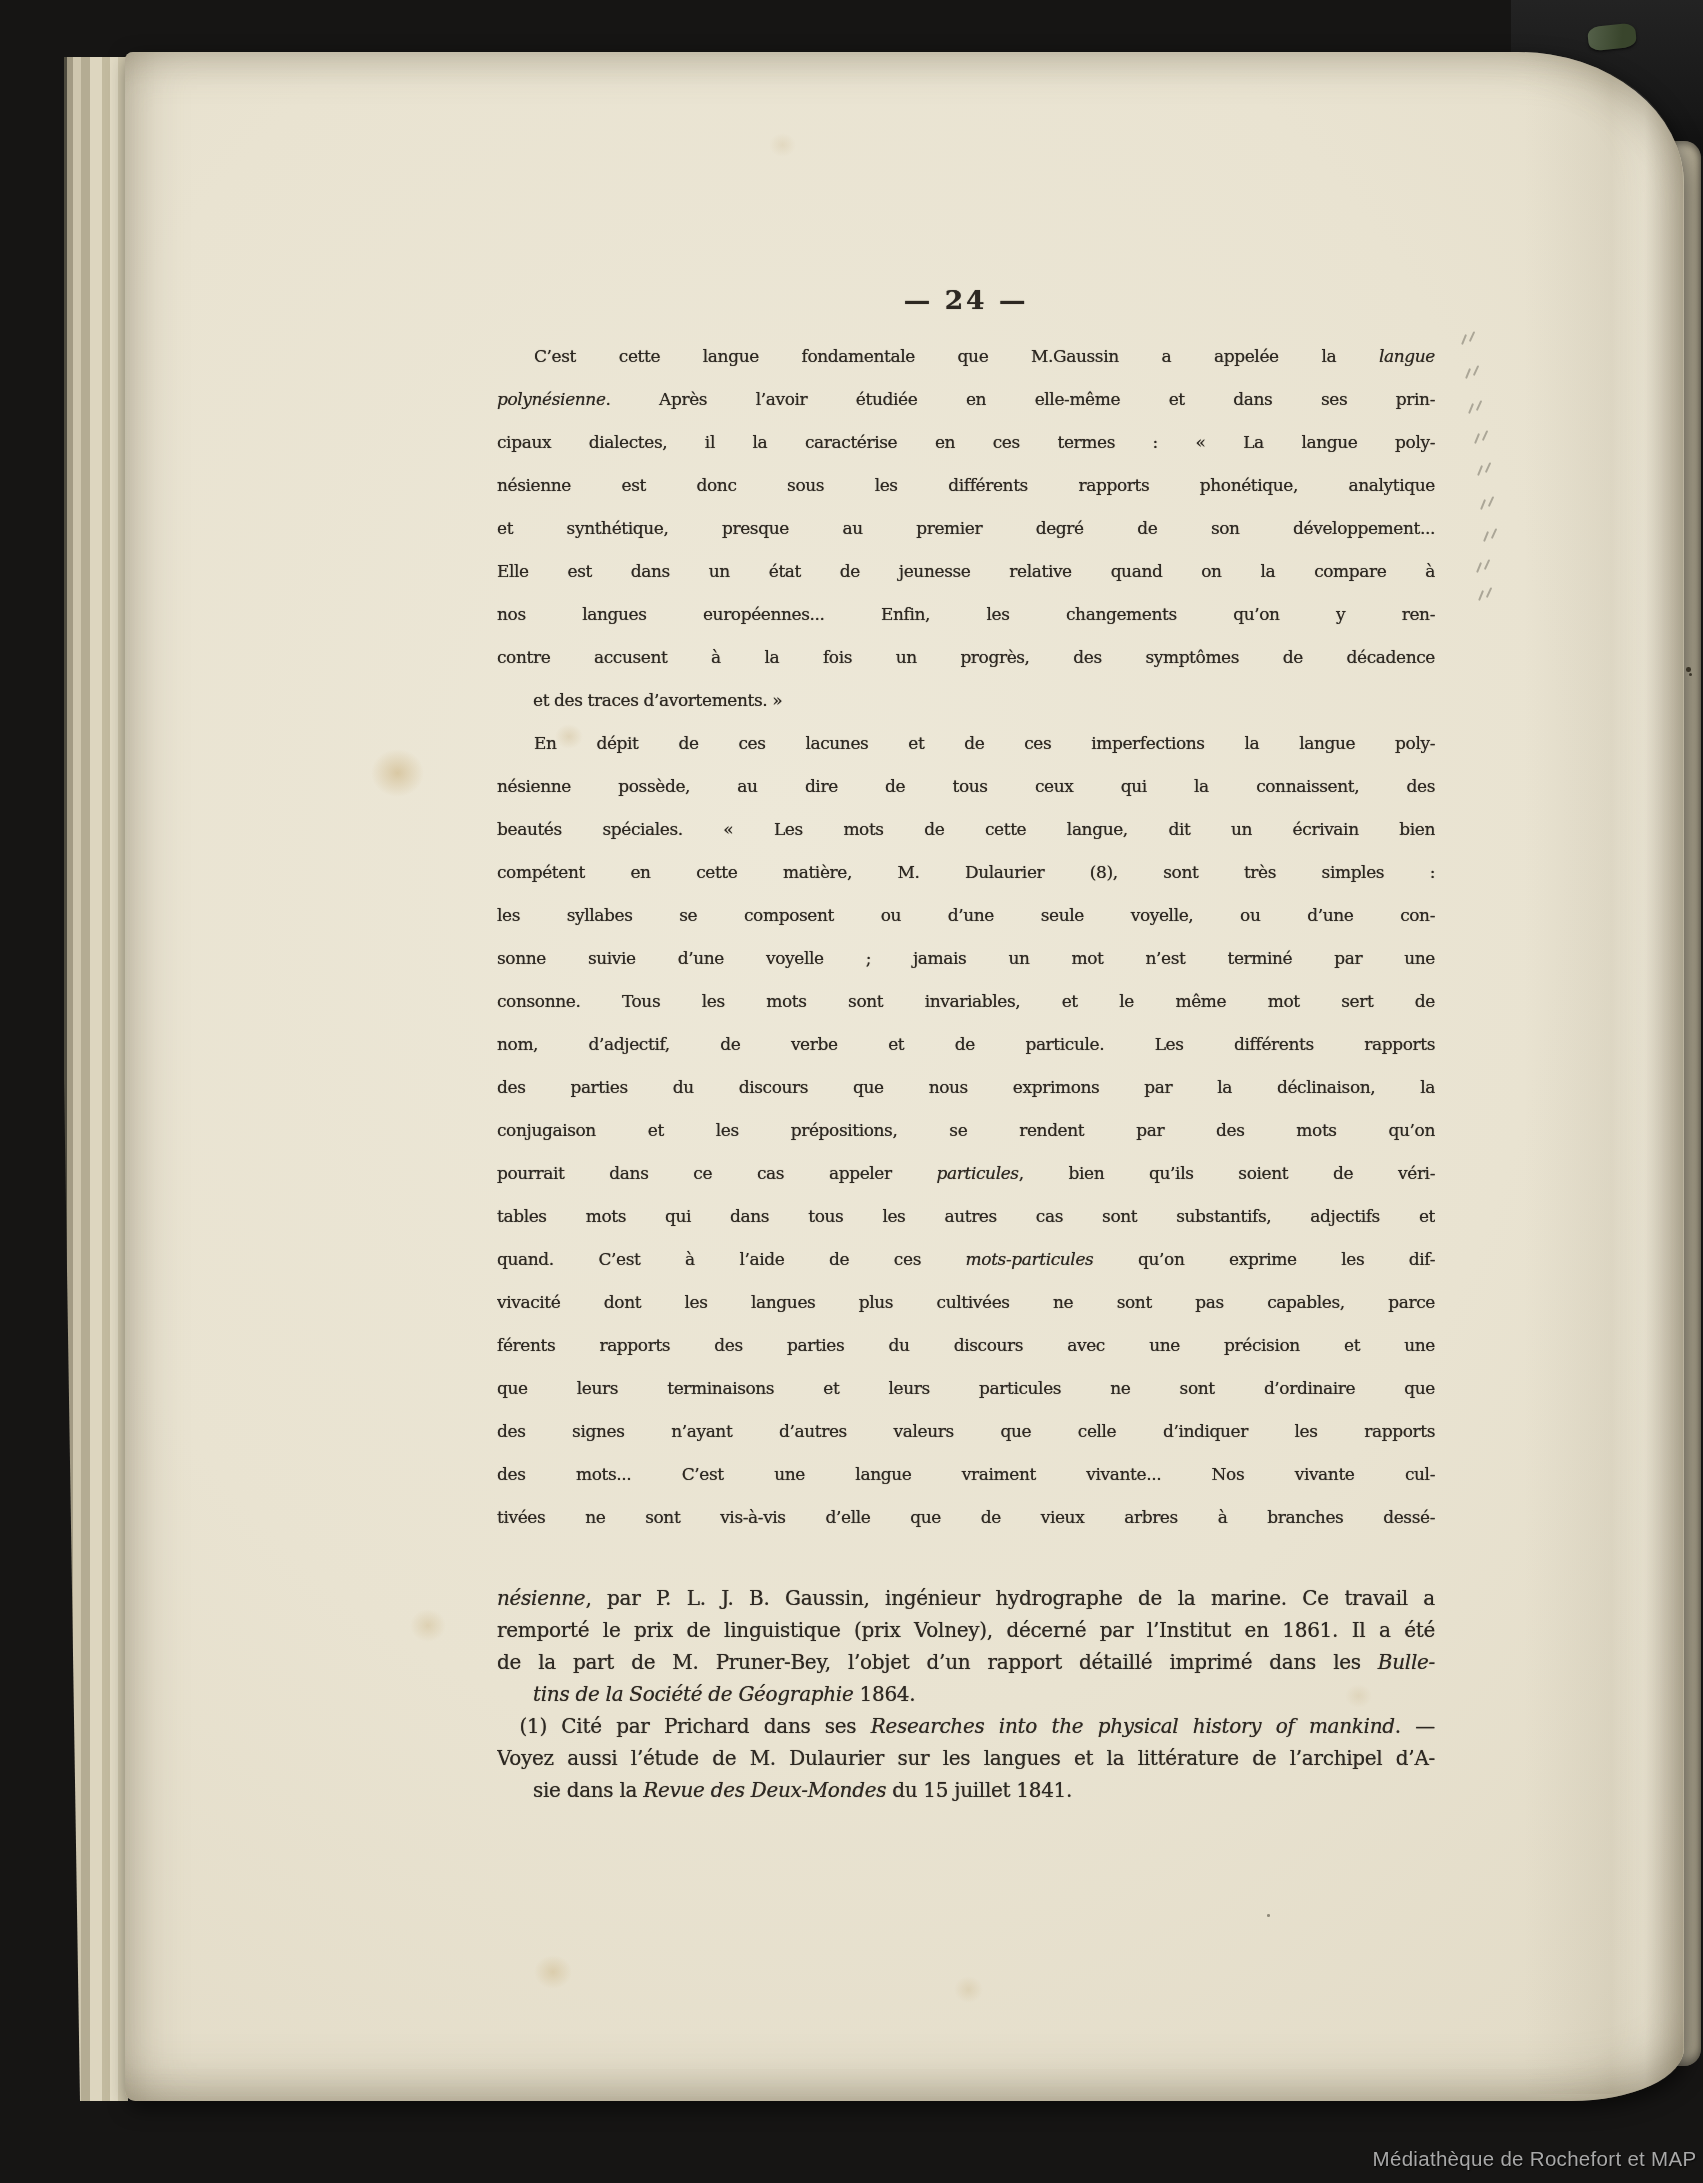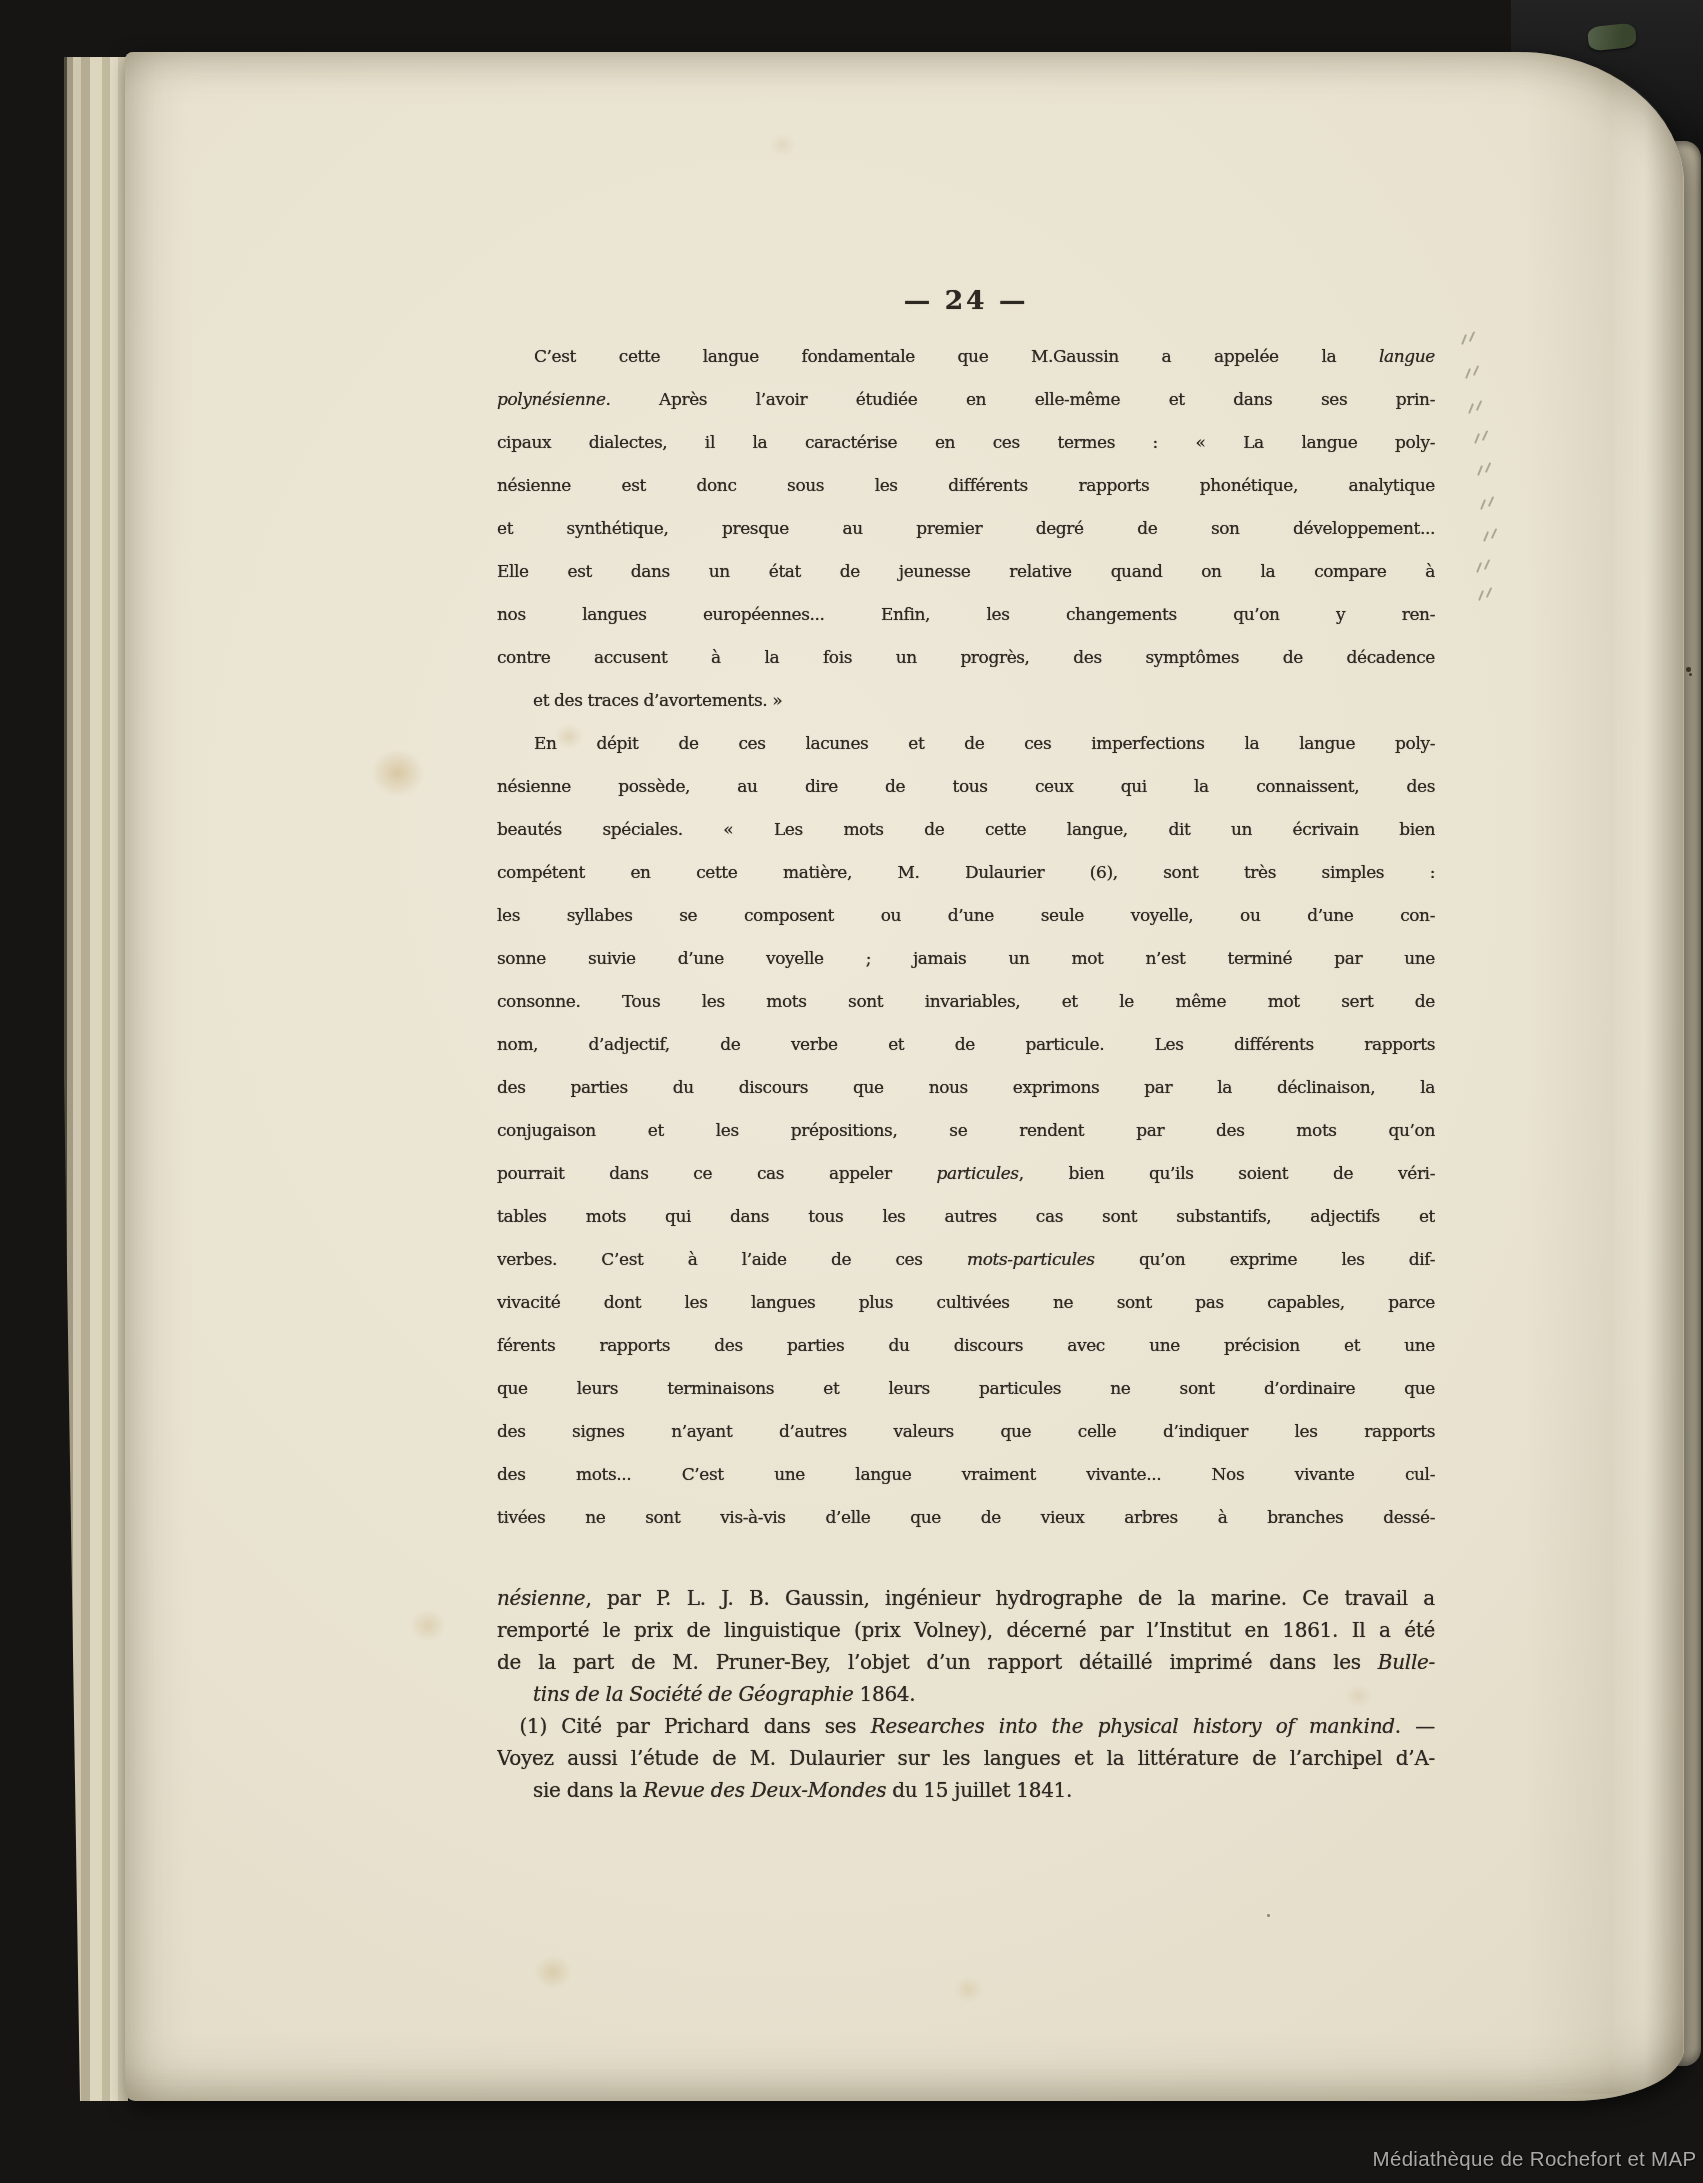--- a/index.html
+++ b/index.html
@@ -112,30 +112,30 @@
       <div class="bline"><span>cipaux dialectes, il la caractérise en ces termes : « La langue poly-</span></div>
       <div class="bline"><span>nésienne est donc sous les différents rapports phonétique, analytique</span></div>
       <div class="bline"><span>et synthétique, presque au premier degré de son développement...</span></div>
       <div class="bline"><span>Elle est dans un état de jeunesse relative quand on la compare à</span></div>
       <div class="bline"><span>nos langues européennes... Enfin, les changements qu’on y ren-</span></div>
       <div class="bline"><span>contre accusent à la fois un progrès, des symptômes de décadence</span></div>
       <div class="bline noj"><span>et des traces d’avortements. »</span></div>
       <div class="bline ind"><span>En dépit de ces lacunes et de ces imperfections la langue poly-</span></div>
       <div class="bline"><span>nésienne possède, au dire de tous ceux qui la connaissent, des</span></div>
       <div class="bline"><span>beautés spéciales. « Les mots de cette langue, dit un écrivain bien</span></div>
-      <div class="bline"><span>compétent en cette matière, M. Dulaurier (6), sont très simples :</span></div>
+      <div class="bline"><span>compétent en cette matière, M. Dulaurier (8), sont très simples :</span></div>
       <div class="bline"><span>les syllabes se composent ou d’une seule voyelle, ou d’une con-</span></div>
       <div class="bline"><span>sonne suivie d’une voyelle ; jamais un mot n’est terminé par une</span></div>
       <div class="bline"><span>consonne. Tous les mots sont invariables, et le même mot sert de</span></div>
       <div class="bline"><span>nom, d’adjectif, de verbe et de particule. Les différents rapports</span></div>
       <div class="bline"><span>des parties du discours que nous exprimons par la déclinaison, la</span></div>
       <div class="bline"><span>conjugaison et les prépositions, se rendent par des mots qu’on</span></div>
       <div class="bline"><span>pourrait dans ce cas appeler </span><span class="it">particules</span><span>, bien qu’ils soient de véri-</span></div>
       <div class="bline"><span>tables mots qui dans tous les autres cas sont substantifs, adjectifs et</span></div>
-      <div class="bline"><span>verbes. C’est à l’aide de ces </span><span class="it">mots-particules</span><span> qu’on exprime les dif-</span></div>
+      <div class="bline"><span>quand. C’est à l’aide de ces </span><span class="it">mots-particules</span><span> qu’on exprime les dif-</span></div>
       <div class="bline"><span>vivacité dont les langues plus cultivées ne sont pas capables, parce</span></div>
       <div class="bline"><span>férents rapports des parties du discours avec une précision et une</span></div>
       <div class="bline"><span>que leurs terminaisons et leurs particules ne sont d’ordinaire que</span></div>
       <div class="bline"><span>des signes n’ayant d’autres valeurs que celle d’indiquer les rapports</span></div>
       <div class="bline"><span>des mots... C’est une langue vraiment vivante... Nos vivante cul-</span></div>
       <div class="bline"><span>tivées ne sont vis-à-vis d’elle que de vieux arbres à branches dessé-</span></div>
     </div>
   <div class="fn-block" id="fn-block">
       <div class="fline"><span class="it">nésienne</span><span>, par P. L. J. B. Gaussin, ingénieur hydrographe de la marine. Ce travail a</span></div>
       <div class="fline"><span>remporté le prix de linguistique (prix Volney), décerné par l’Institut en 1861. Il a été</span></div>

